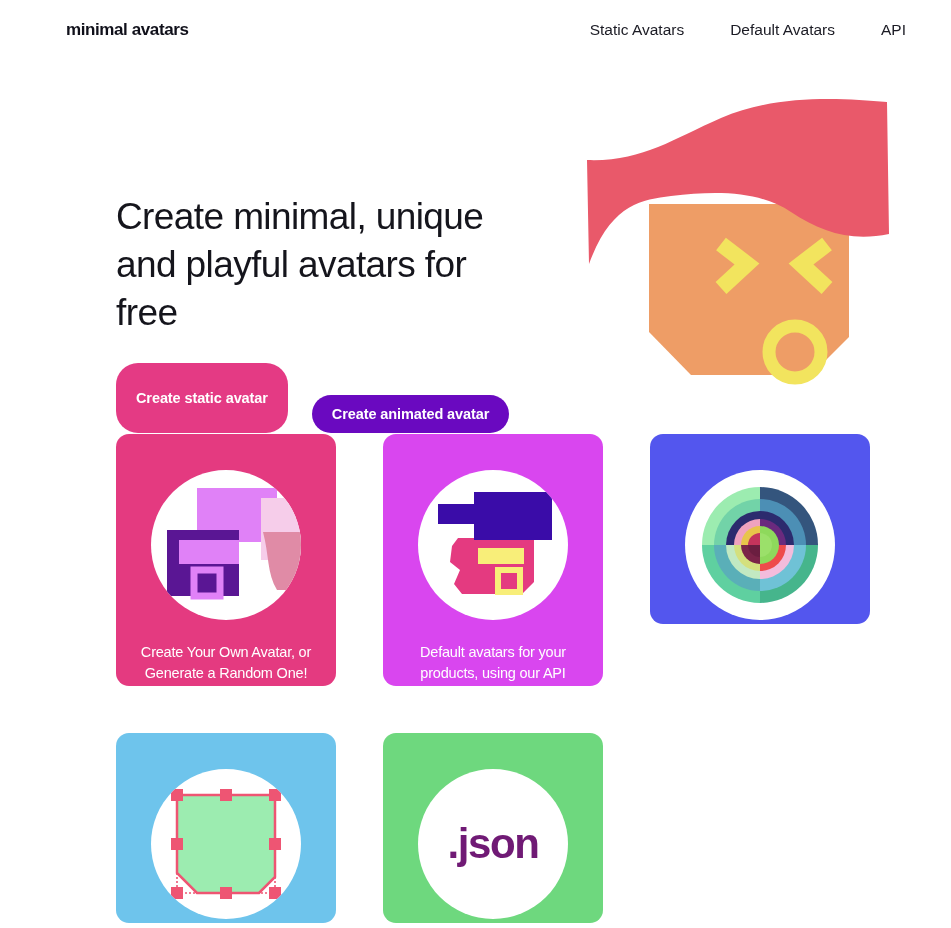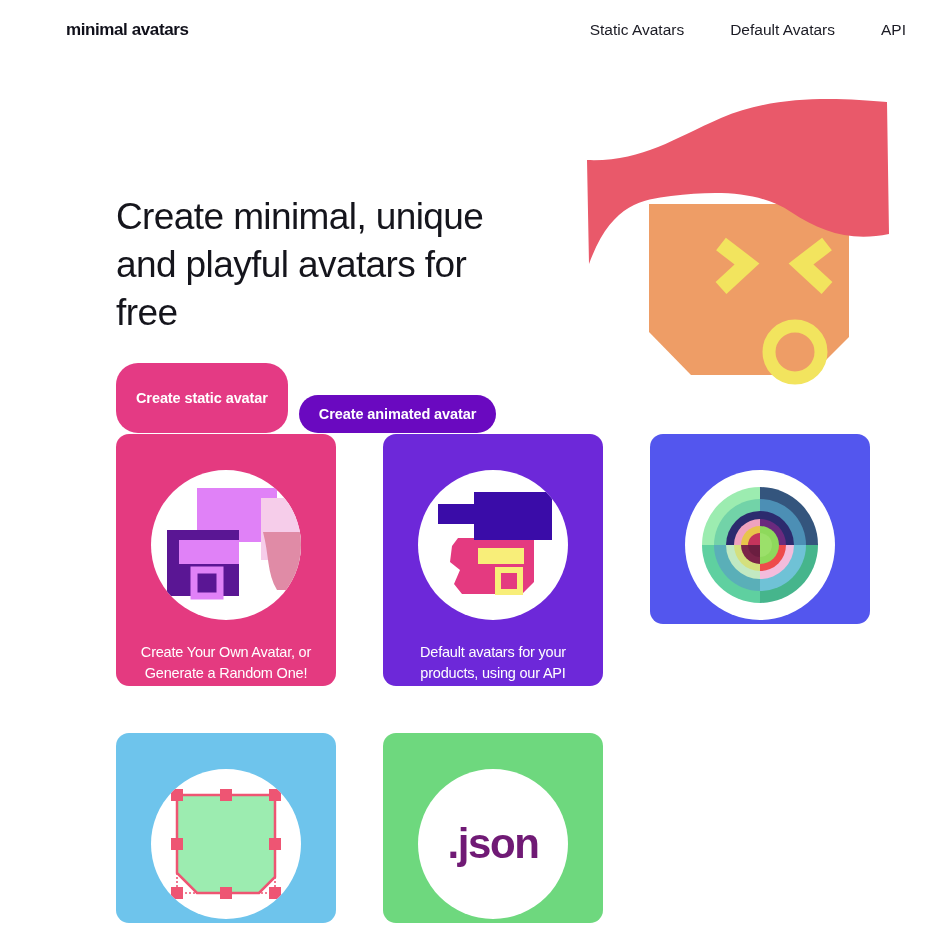--- a/index.html
+++ b/index.html
@@ -51,21 +51,21 @@
   .hero-title {
     font-size: 37px;
     line-height: 48px;
     font-weight: normal;
     letter-spacing: -0.6px;
     color: #15151c;
   }
   .hero-actions {
     margin-top: 26px;
     display: flex;
-    gap: 11px;
+    gap: 24px;
   }
   .btn {
     border: none;
     border-radius: 22px;
     color: #ffffff;
     font-size: 14.5px;
     font-weight: bold;
     letter-spacing: -0.1px;
     padding: 11px 20px;
     cursor: pointer;
@@ -180,21 +180,21 @@
         <rect x="28" y="70" width="60" height="24" fill="#E081F7"></rect>
         <rect x="43" y="100" width="26" height="26" fill="none" stroke="#E081F7" stroke-width="7"></rect>
         <rect x="110" y="28" width="40" height="62" fill="#F6CDEA"></rect>
         <path d="M112 62 L150 62 L150 120 L126 120 C 116 104, 118 84, 112 62 Z" fill="#E08BA6"></path>
       </svg>
     </div>
     <div class="card-label">Create Your Own Avatar, or Generate a Random One!</div>
   </div>
 
 
-  <div class="card card-row1" style="background:#6d28d9">
+  <div class="card card-row1" style="background:#d946ef">
     <div class="card-media">
       <svg width="150" height="150" viewBox="0 0 150 150">
         <path d="M40 68 L116 68 L116 112 L104 124 L44 124 L36 114 L42 100 L32 92 L34 76 Z" fill="#E43A80"></path>
         <path d="M20 34 L56 34 L56 22 L134 22 L134 70 L56 70 L56 54 L20 54 Z" fill="#3A0CA8"></path>
         <rect x="60" y="78" width="46" height="16" fill="#F8EE79"></rect>
         <rect x="80" y="100" width="22" height="22" fill="none" stroke="#F8EE79" stroke-width="6"></rect>
       </svg>
     </div>
     <div class="card-label">Default avatars for your products, using our API</div>
   </div>

